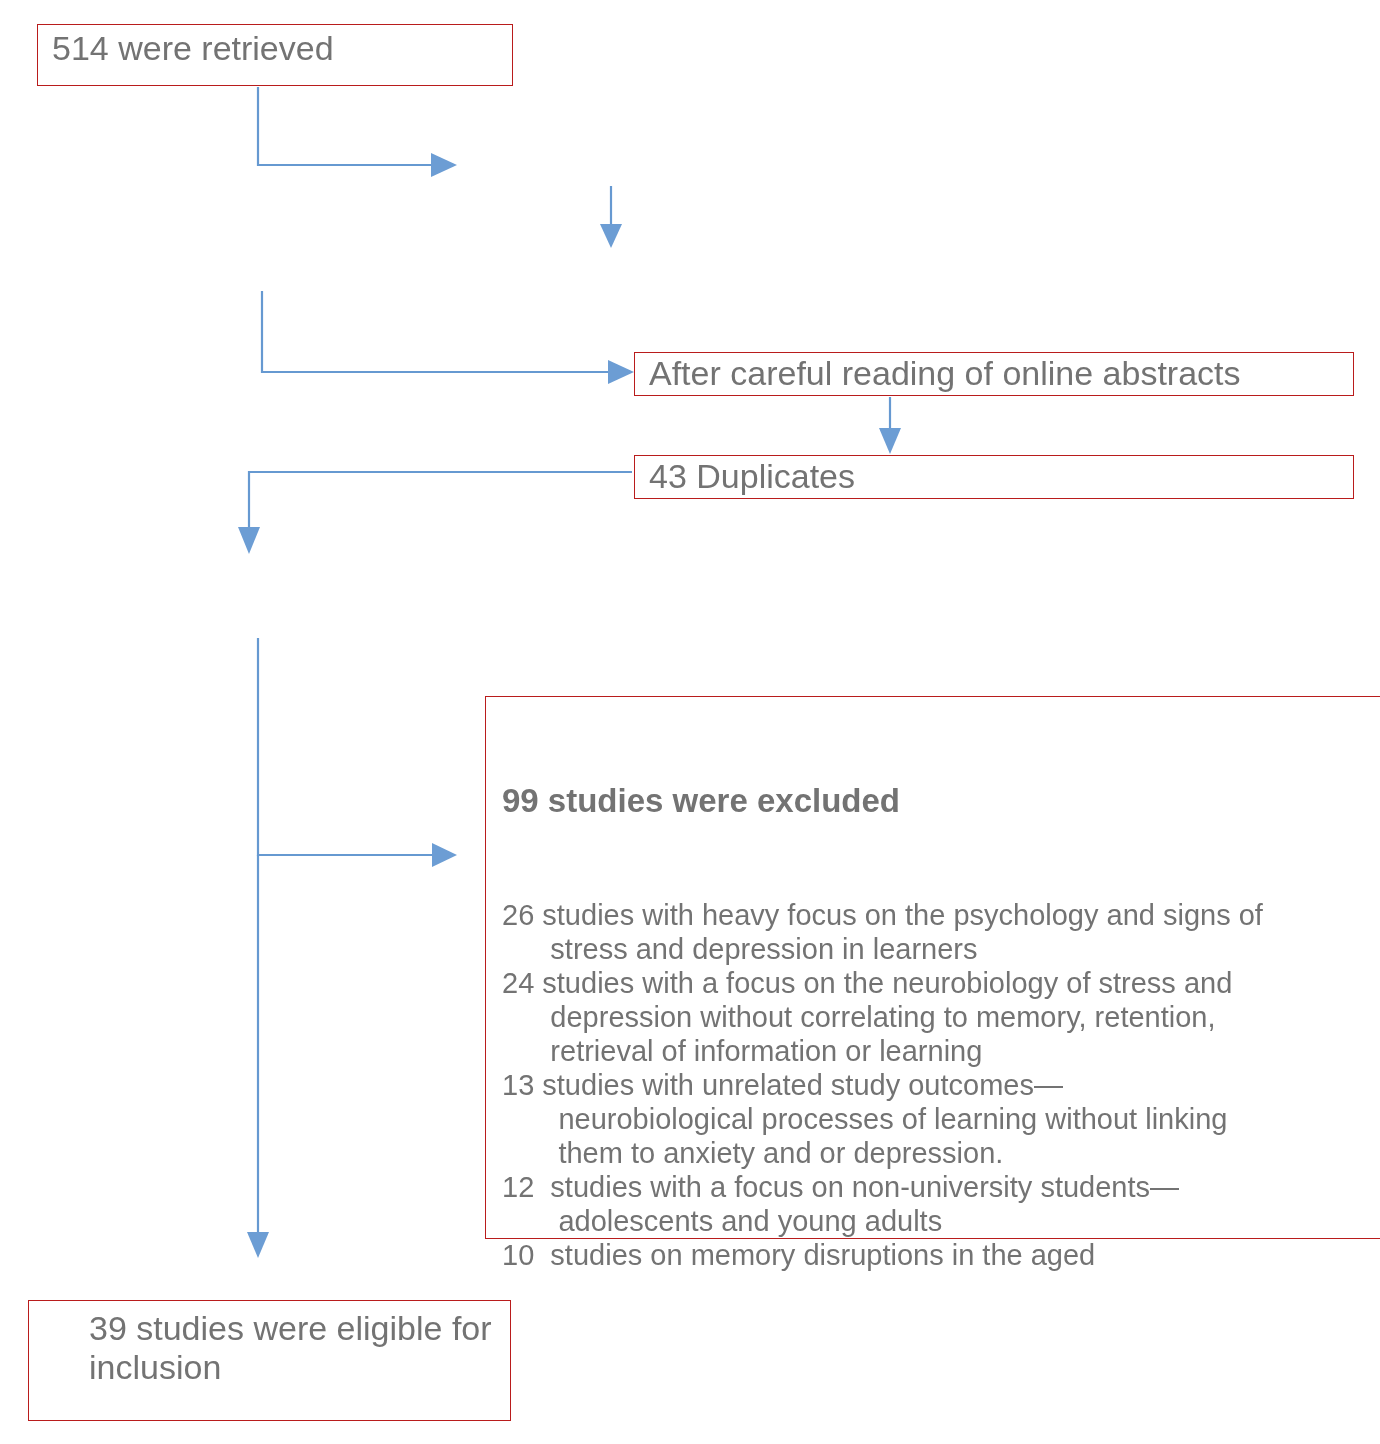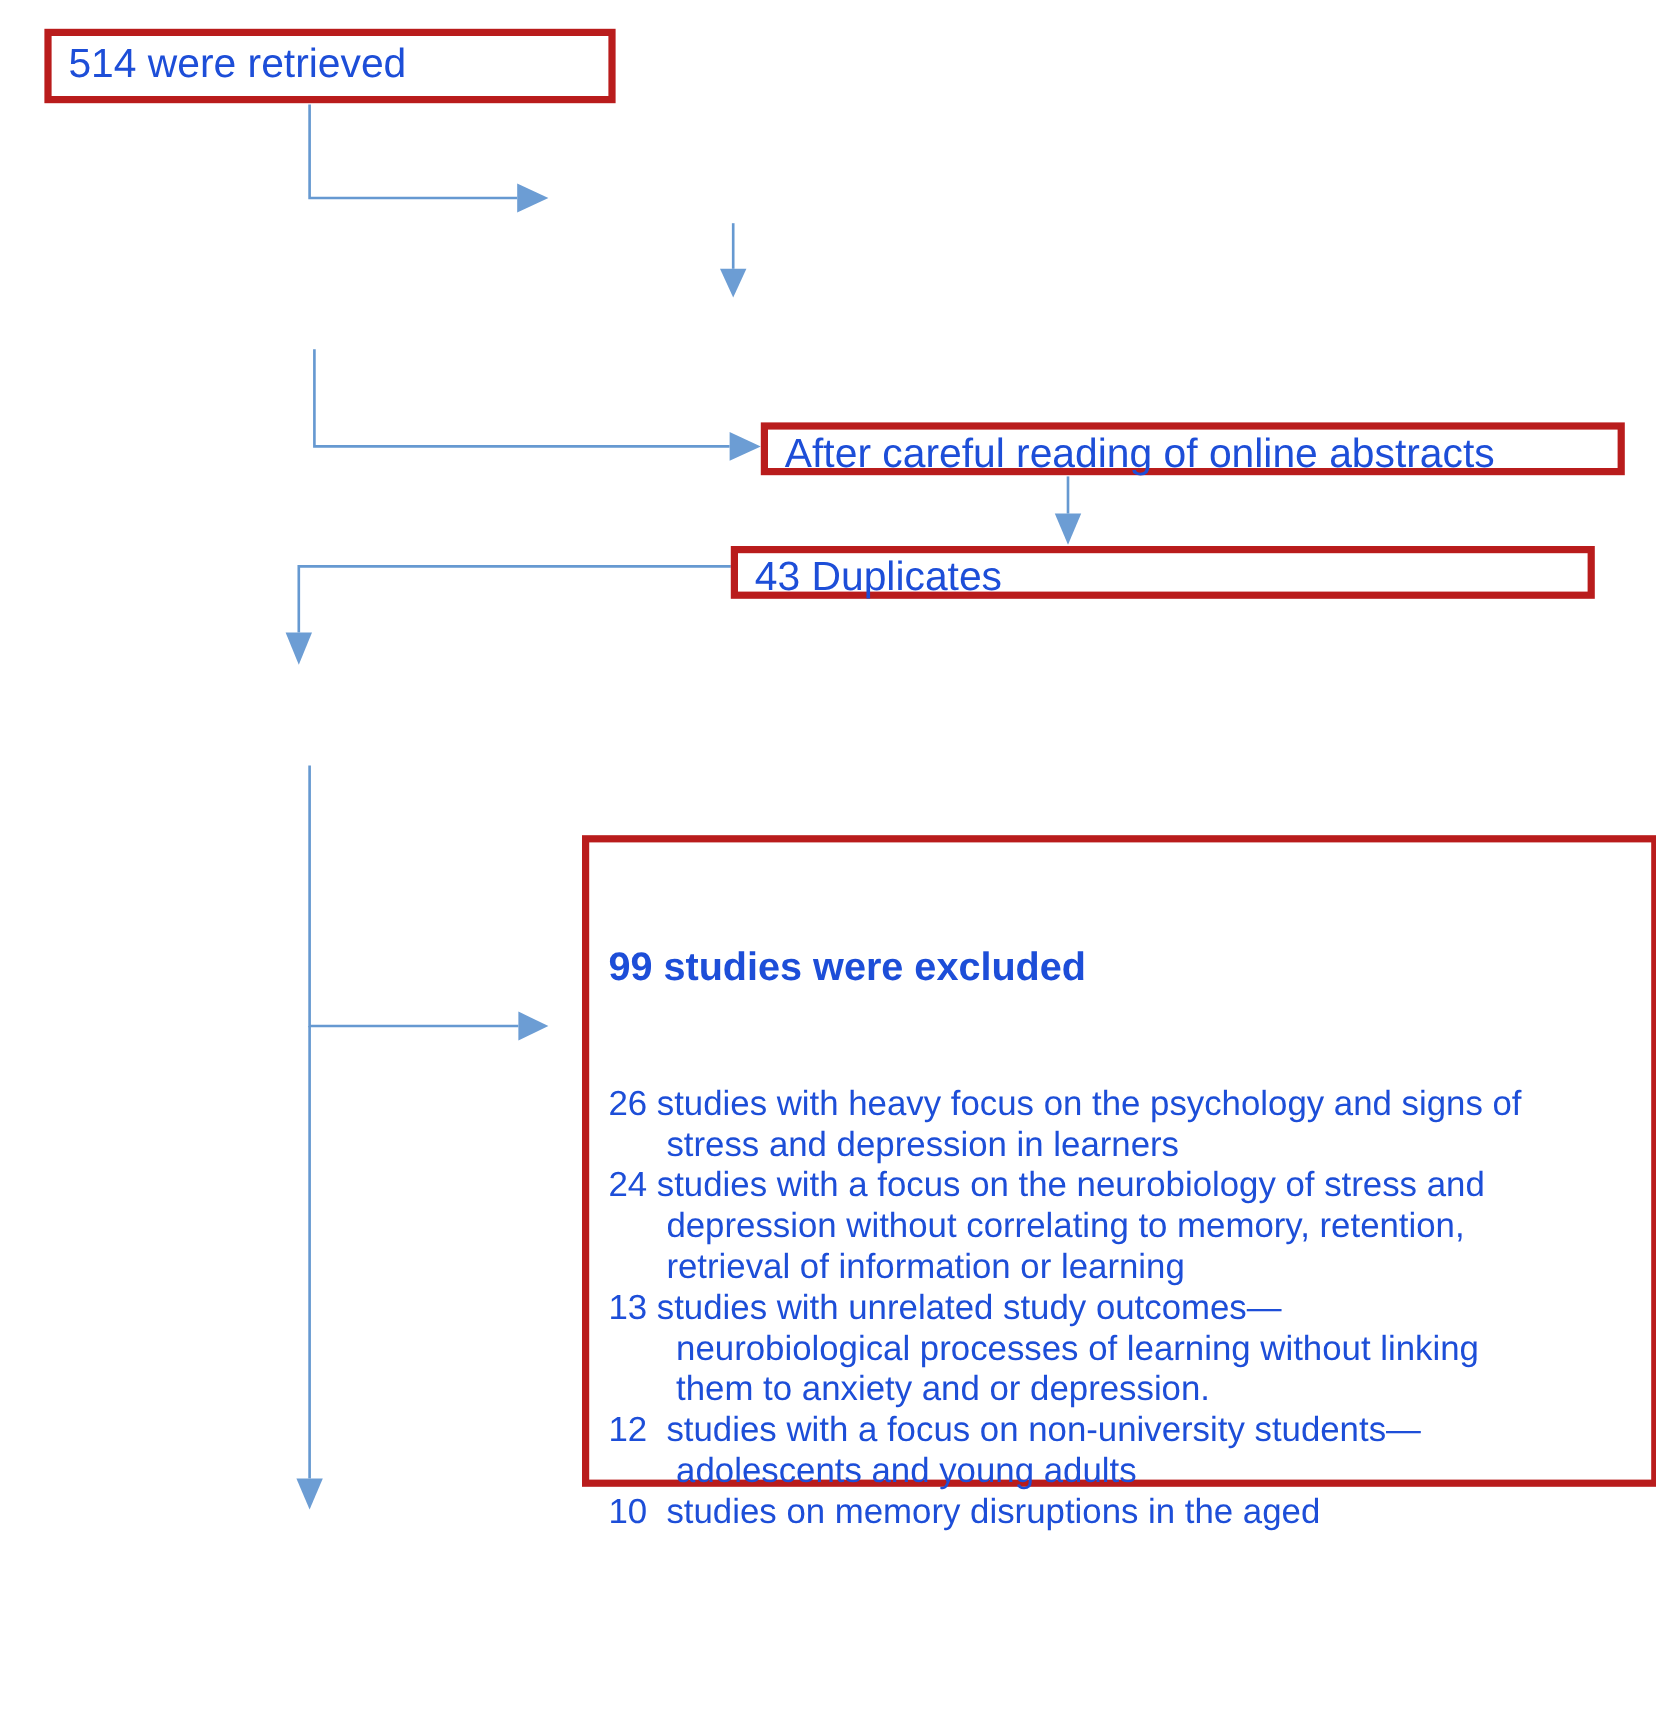--- a/index.html
+++ b/index.html
@@ -14,38 +14,38 @@
   #canvas {
     position: relative;
     width: 1380px;
     height: 1444px;
     background: #ffffff;
     overflow: hidden;
   }
   .node {
     position: absolute;
     box-sizing: border-box;
-    border: 6px solid #b91c1c;
+    border: 1px solid #b91c1c;
     background: #ffffff;
     font-size: 34px;
     line-height: 1.16;
-    color: #1d4ed8;
+    color: #737373;
     padding: 4px 10px 4px 14px;
     white-space: pre-wrap;
   }
 
   
   #n-retrieved  { left: 37px;  top: 24px;   width: 476px; height: 62px; }
   #n-titles     { left: 444px; top: 145px;  width: 458px; height: 40px;
                   padding-top: 0px; padding-bottom: 0px; }
   #n-available  { left: 37px;  top: 246px;  width: 737px; height: 44px;
                   padding-top: 1px; padding-bottom: 0px; }
   #n-abstracts  { left: 634px; top: 352px;  width: 720px; height: 44px;
                   padding-top: 1px; padding-bottom: 0px; }
-  #n-duplicates { left: 609px; top: 455px;  width: 720px; height: 44px;
+  #n-duplicates { left: 634px; top: 455px;  width: 720px; height: 44px;
                   padding-top: 1px; padding-bottom: 14px; }
   #n-assessed   { left: 37px;  top: 555px;  width: 474px; height: 82px; }
   #n-excluded   { left: 457px; top: 696px;  width: 897px; height: 543px;
                   padding: 6px 8px 6px 16px; margin-left: 28px; }
   #n-eligible   { left: 28px;  top: 1300px; width: 483px; height: 121px;
                   padding: 8px 10px 8px 60px; }
 
   
   .excl-head {
     font-weight: bold;
@@ -119,14 +119,16 @@
   <div class="node" id="n-abstracts">After careful reading of online abstracts</div>
 
   <div class="node" id="n-duplicates">43 Duplicates</div>
 
 
   <div class="node" id="n-excluded">
     <div class="excl-head">99 studies were excluded</div>
     <div id="excl-list"><div class="excl-line">26 studies with heavy focus on the psychology and signs of</div><div class="excl-line">      stress and depression in learners</div><div class="excl-line">24 studies with a focus on the neurobiology of stress and</div><div class="excl-line">      depression without correlating to memory, retention,</div><div class="excl-line">      retrieval of information or learning</div><div class="excl-line">13 studies with unrelated study outcomes—</div><div class="excl-line">       neurobiological processes of learning without linking</div><div class="excl-line">       them to anxiety and or depression.</div><div class="excl-line">12  studies with a focus on non-university students—</div><div class="excl-line">       adolescents and young adults</div><div class="excl-line">10  studies on memory disruptions in the aged</div></div>
   </div>
 
+  <div class="node" id="n-eligible">39 studies were eligible for
+inclusion</div>
 
 </div>
 
 </body></html>

